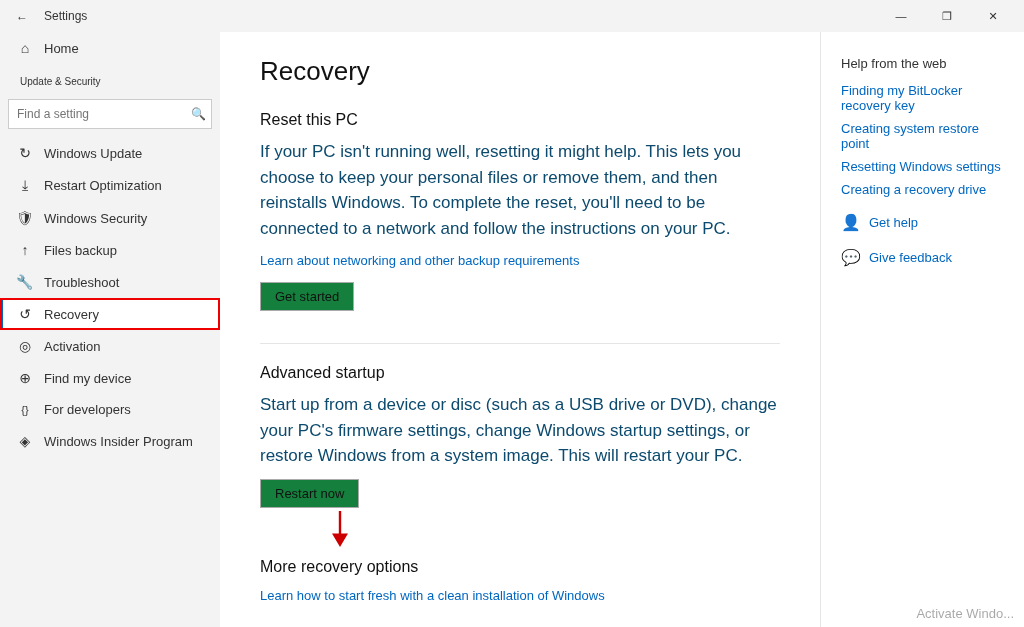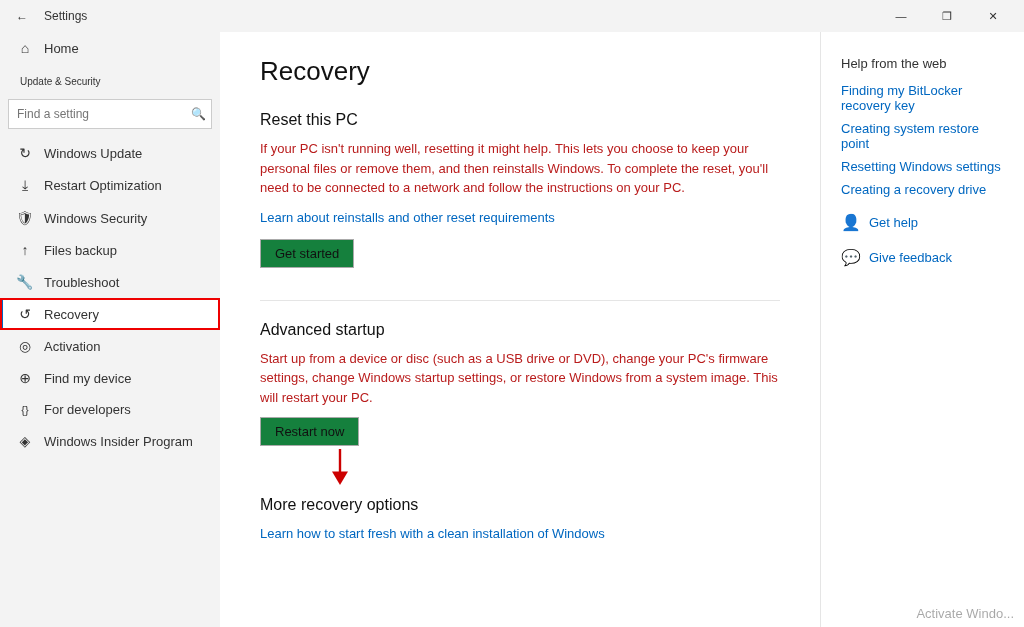--- a/index.html
+++ b/index.html
@@ -127,22 +127,22 @@
       color: #111;
       margin-bottom: 24px;
     }
     .section-title {
       font-size: 16px;
       font-weight: 400;
       color: #111;
       margin-bottom: 10px;
     }
     .section-text {
-      font-size: 13px;
-      color: #b91c1c;
+      font-size: 17px;
+      color: #0c4a6e;
       line-height: 1.5;
       max-width: 540px;
       margin-bottom: 10px;
     }
     .link-text {
       font-size: 13px;
       color: #0067c0;
       cursor: pointer;
       text-decoration: none;
       display: inline-block;
@@ -306,21 +306,21 @@
       <span class="nav-item-label">Windows Insider Program</span>
     </div>
   </nav>
 
   <main class="main-content">
     <h1 class="page-title">Recovery</h1>
 
     
     <h2 class="section-title">Reset this PC</h2>
     <p class="section-text">If your PC isn't running well, resetting it might help. This lets you choose to keep your personal files or remove them, and then reinstalls Windows. To complete the reset, you'll need to be connected to a network and follow the instructions on your PC.</p>
-    <a class="link-text">Learn about reinstalls and other reset requirements</a><br>
+    <a class="link-text">Learn about networking and other backup requirements</a><br>
     <button class="btn">Get started</button>
 
     <hr class="divider">
 
     
     <h2 class="section-title">Advanced startup</h2>
     <p class="section-text">Start up from a device or disc (such as a USB drive or DVD), change your PC's firmware settings, change Windows startup settings, or restore Windows from a system image. This will restart your PC.</p>
     <div class="restart-container">
       <button class="btn" style="margin-bottom:0">Restart now</button>
       

